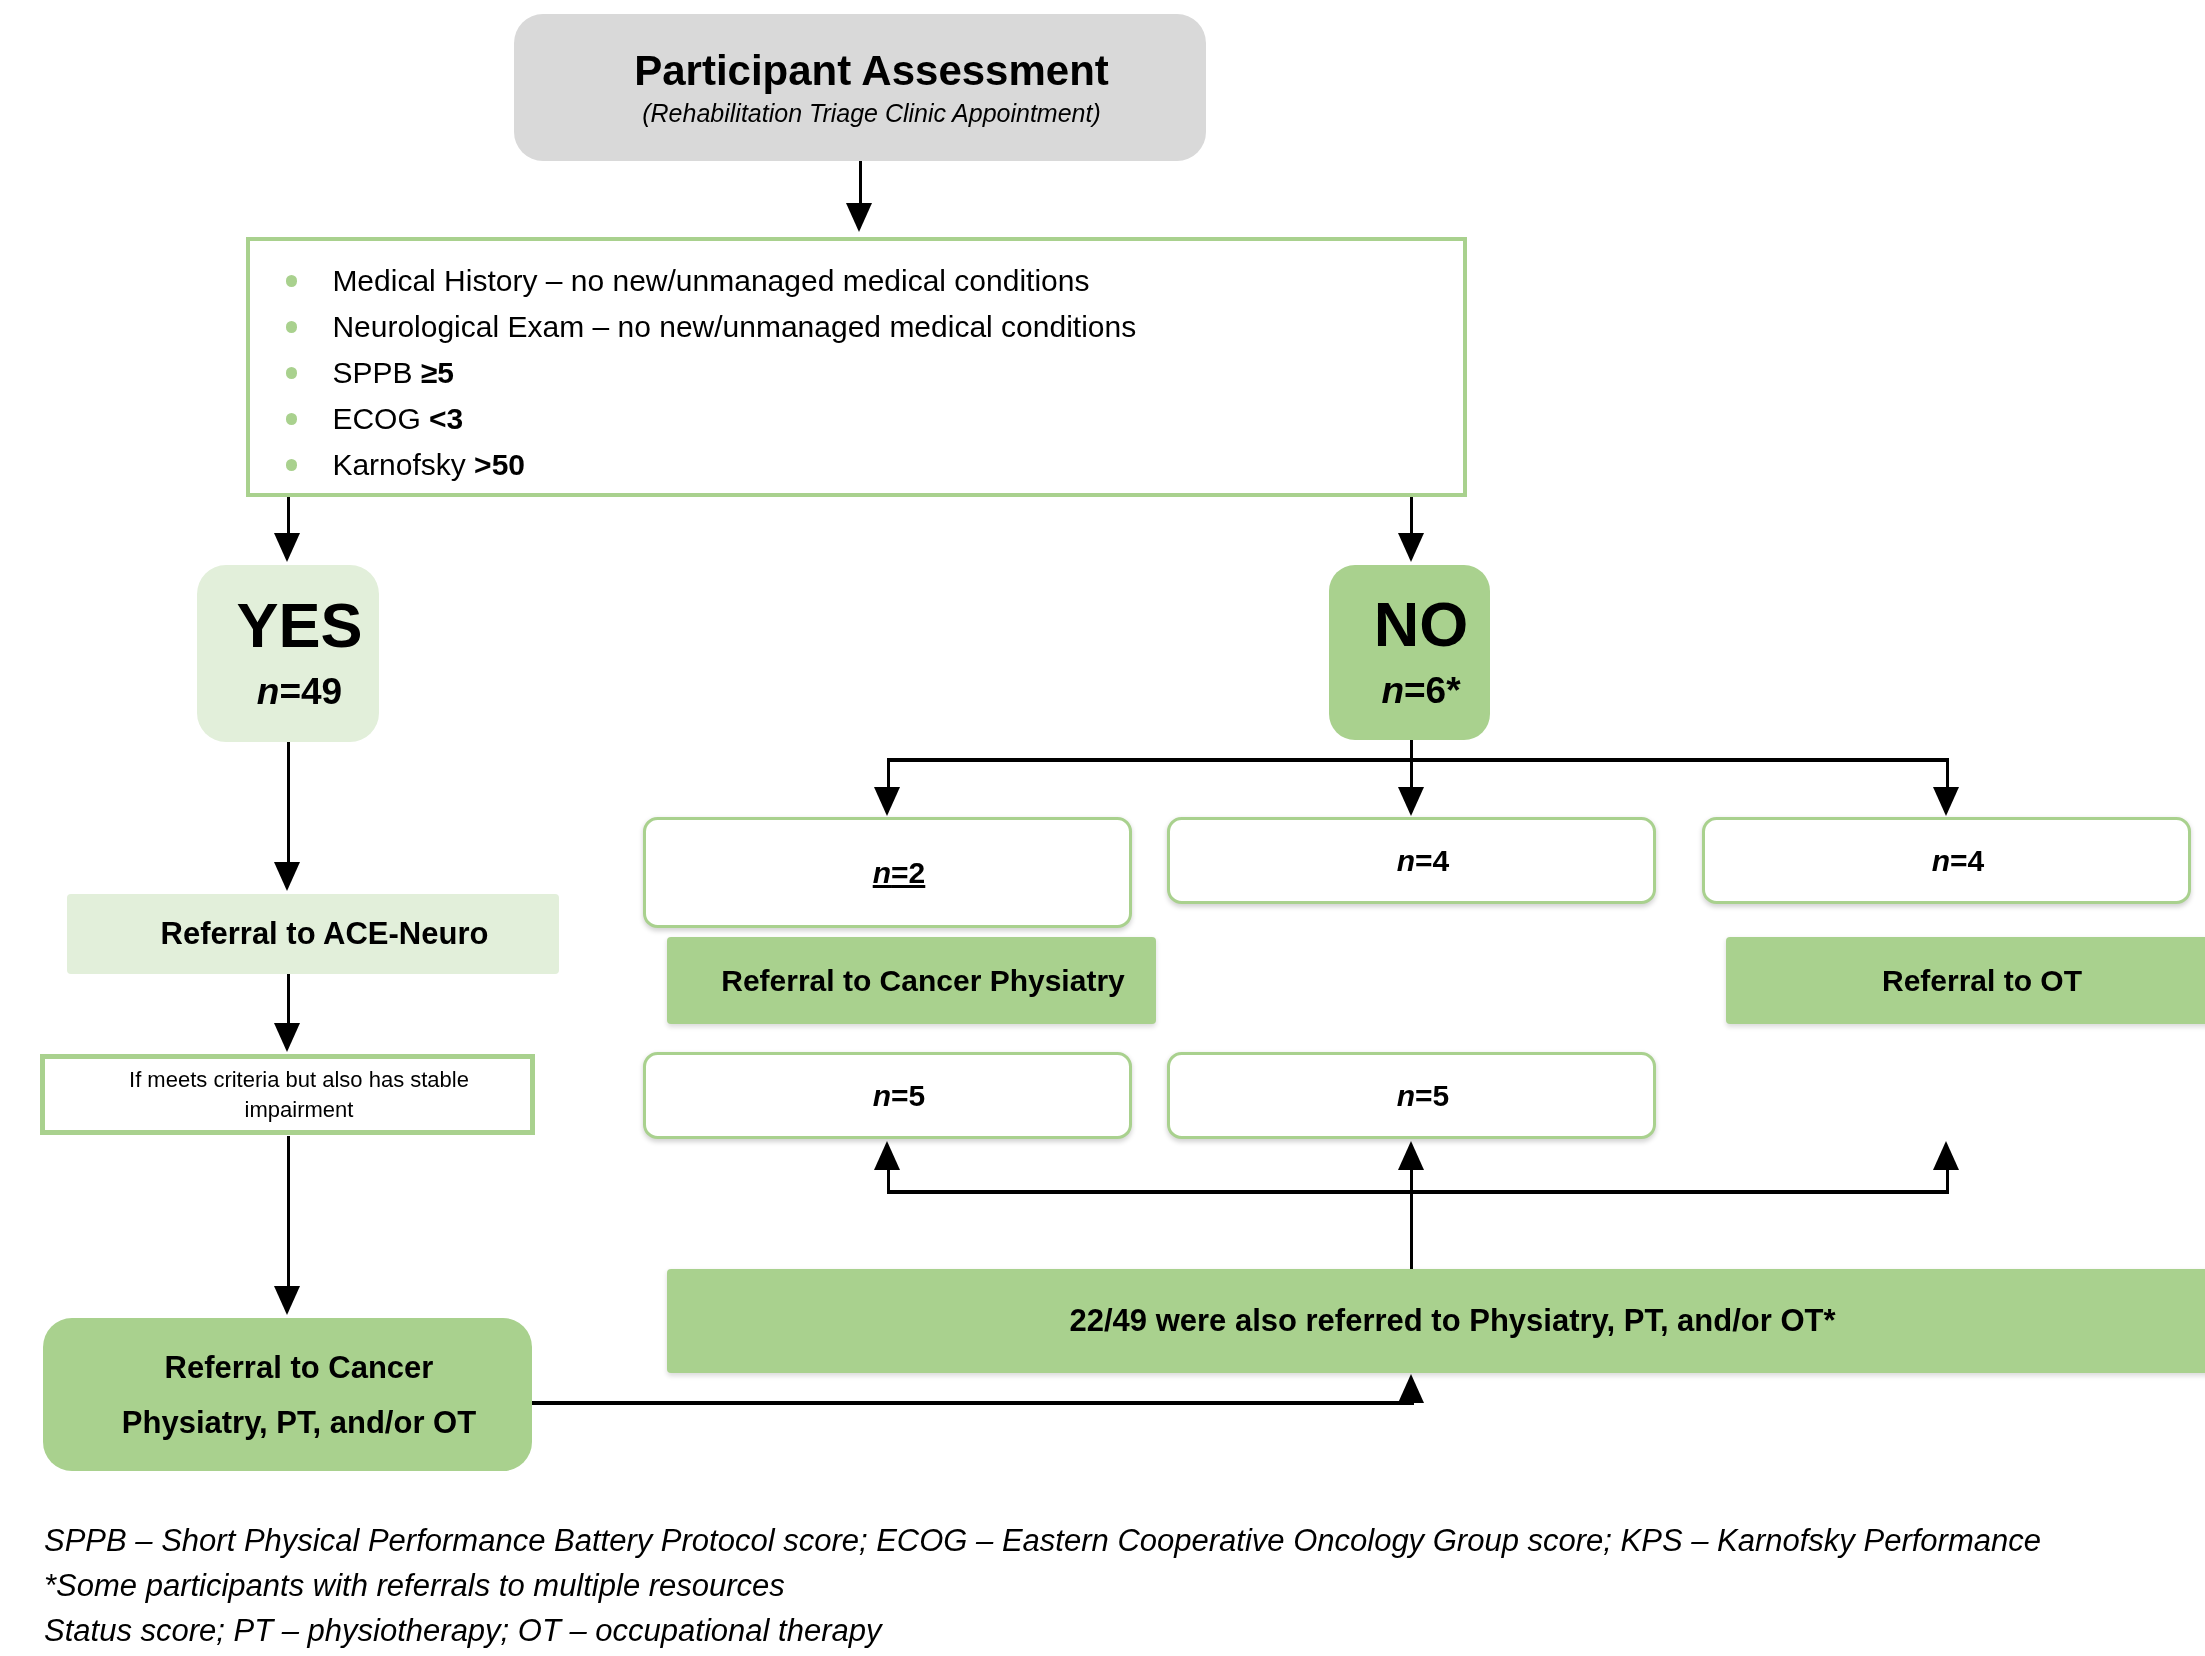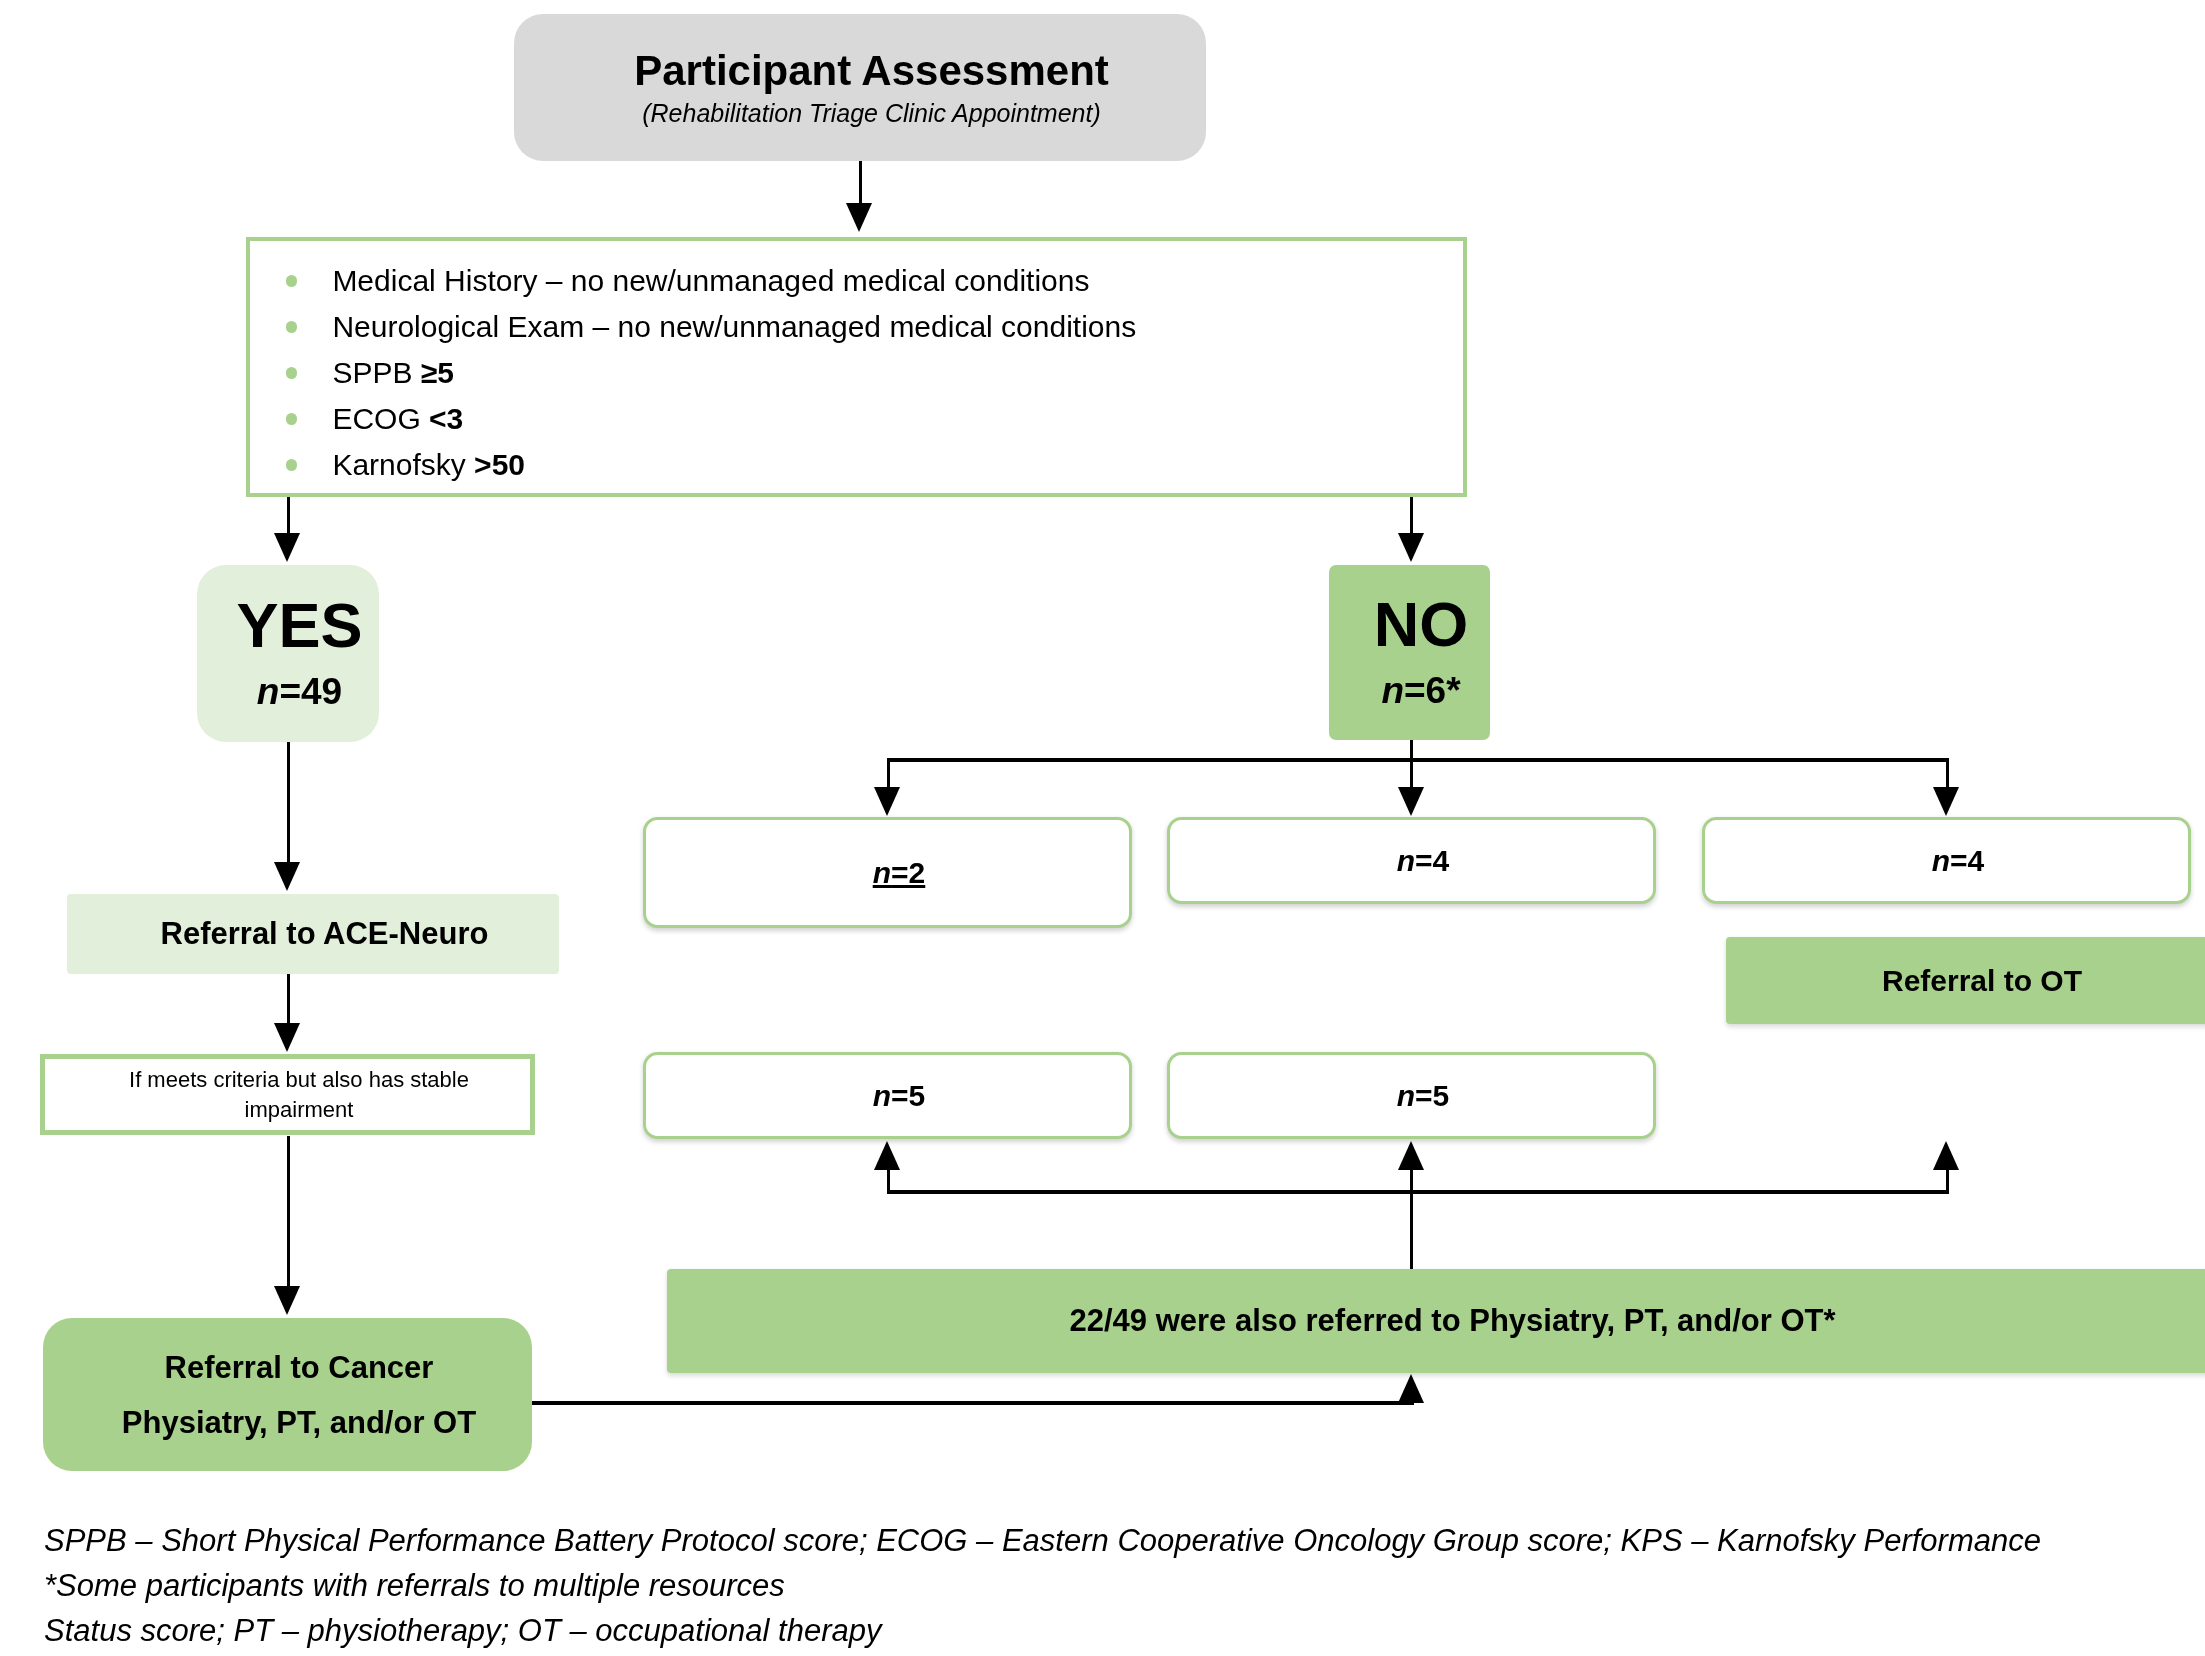--- a/index.html
+++ b/index.html
@@ -100,21 +100,21 @@
   <div class="vl" style="left:287px;top:497px;height:37px;"></div>
   <div class="head down" style="left:274px;top:533px;"></div>
   <div class="vl" style="left:1410px;top:497px;height:37px;"></div>
   <div class="head down" style="left:1398px;top:533px;"></div>
 
   <div class="box fill-light rounded-lg" style="left:197px;top:565px;width:182px;height:177px;">
     <div class="decision-word">YES</div>
     <div class="n-line"><span class="n-italic">n</span><span class="n-val">=49</span></div>
   </div>
 
-  <div class="box fill-mid" style="left:1329px;top:565px;width:161px;height:175px;border-radius:7px;">
+  <div class="box fill-mid" style="left:1329px;top:565px;width:161px;height:175px;border-radius:26px;">
     <div class="decision-word">NO</div>
     <div class="n-line"><span class="n-italic">n</span><span class="n-val">=6*</span></div>
   </div>
 
   <div class="vl" style="left:287px;top:742px;height:121px;"></div>
   <div class="head down" style="left:274px;top:862px;"></div>
 
   <div class="box fill-light rounded-md" style="left:43px;top:894px;width:492px;height:80px;">
     <div class="mid-label">Referral to ACE-Neuro</div>
   </div>
@@ -150,20 +150,23 @@
   <div class="box nbox" style="left:643px;top:817px;width:489px;height:111px;text-decoration:underline;">
     <div class="nrow-label"><span class="n-italic">n</span><span class="n-val">=2</span></div>
   </div>
   <div class="box nbox" style="left:1167px;top:817px;width:489px;height:87px;">
     <div class="nrow-label"><span class="n-italic">n</span><span class="n-val">=4</span></div>
   </div>
   <div class="box nbox" style="left:1702px;top:817px;width:489px;height:87px;">
     <div class="nrow-label"><span class="n-italic">n</span><span class="n-val">=4</span></div>
   </div>
 
+  <div class="box fill-mid rounded-md shadow-soft" style="left:643px;top:937px;width:489px;height:87px;">
+    <div class="ref-label">Referral to Cancer Physiatry</div>
+  </div>
   <div class="box fill-mid rounded-md shadow-soft" style="left:1702px;top:937px;width:489px;height:87px;">
     <div class="ref-label">Referral to OT</div>
   </div>
 
   <div class="box nbox" style="left:643px;top:1052px;width:489px;height:87px;">
     <div class="nrow-label"><span class="n-italic">n</span><span class="n-val">=5</span></div>
   </div>
   <div class="box nbox" style="left:1167px;top:1052px;width:489px;height:87px;">
     <div class="nrow-label"><span class="n-italic">n</span><span class="n-val">=5</span></div>
   </div>

